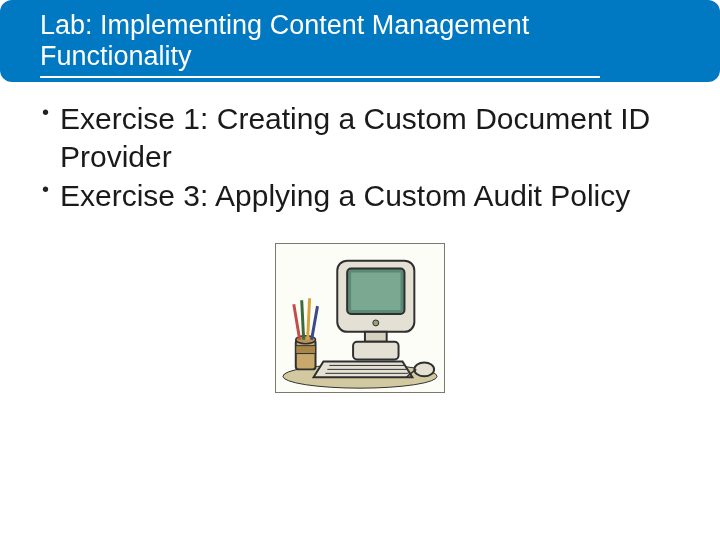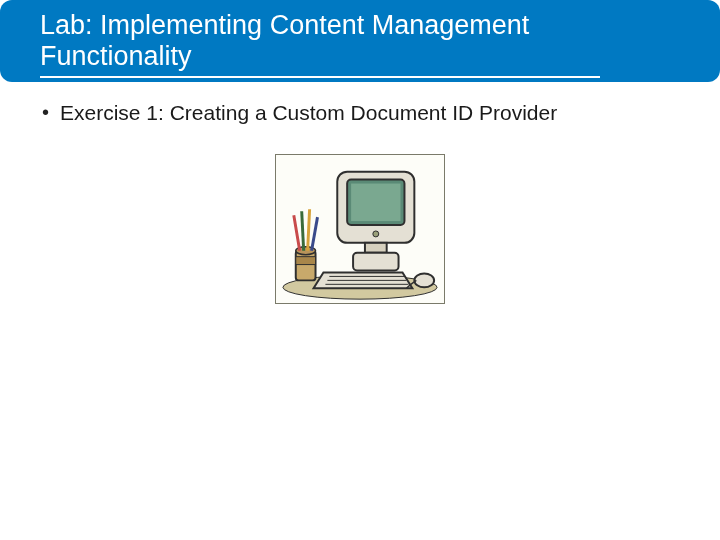--- a/index.html
+++ b/index.html
@@ -30,21 +30,21 @@
     }
     .content {
       padding: 18px 40px 0 40px;
     }
     .bullet-list {
       list-style: none;
     }
     .bullet-item {
       position: relative;
       padding-left: 20px;
-      font-size: 21px;
+      font-size: 30px;
       color: #1a1a1a;
       line-height: 1.25;
       font-weight: 400;
       margin-bottom: 2px;
     }
     .bullet-item::before {
       content: "•";
       position: absolute;
       left: 2px;
       top: 0;
@@ -71,20 +71,21 @@
 </head>
 <body>
 
 <div class="header-bar">
   <div class="header-title">Lab: Implementing Content Management Functionality</div>
 </div>
 
 <div class="content">
   <ul class="bullet-list">
     <li class="bullet-item">Exercise 1: Creating a Custom Document ID Provider</li>
+    <li class="bullet-item">Exercise 3: Applying a Custom Audit Policy</li>
   </ul>
 
   <div class="clipart-wrap">
     <div class="clipart">
       <svg viewBox="0 0 170 150" width="170" height="150">
 
         <ellipse cx="85" cy="135" rx="78" ry="12" fill="#d2c9a0" stroke="#2f2f2f" stroke-width="1"></ellipse>
 
         <rect x="62" y="18" width="78" height="72" rx="10" ry="10" fill="#e4e0d4" stroke="#2f2f2f" stroke-width="2"></rect>
 

